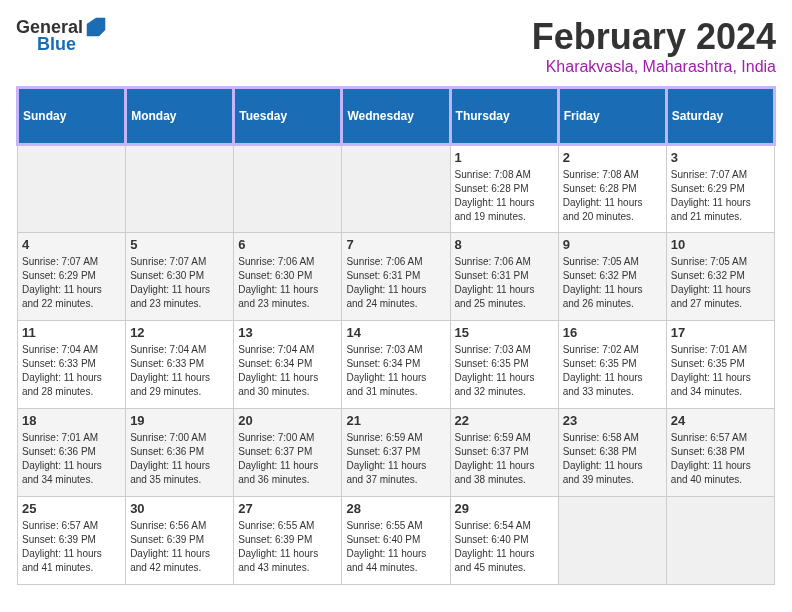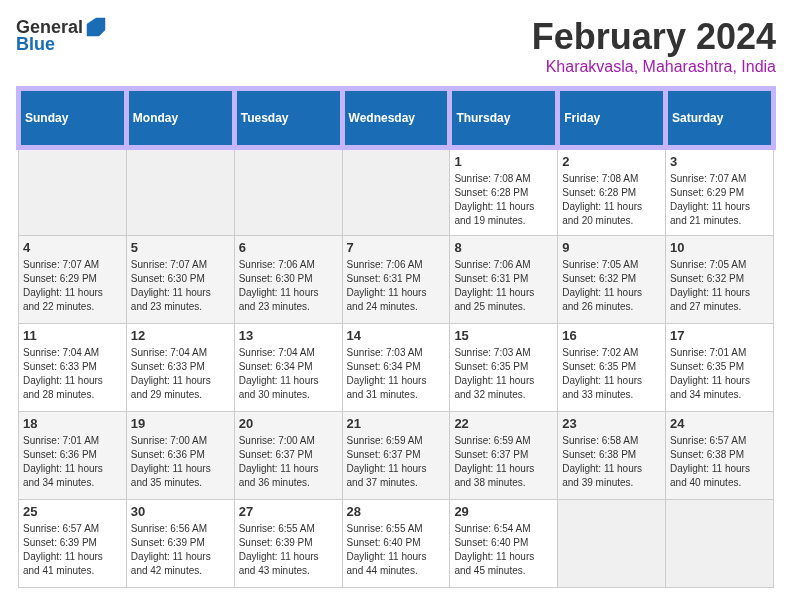--- a/index.html
+++ b/index.html
@@ -31,21 +31,21 @@
       border-collapse: collapse;
       font-size: 11px;
     }
     thead th {
       background: #1a6db5;
       color: #fff;
       padding: 20px 4px;
       text-align: left;
       font-size: 12px;
       font-weight: bold;
-      border: 5px solid #c4b5fd;
+      border: 3px solid #c4b5fd;
     }
     tbody td {
       border: 1px solid #ccc;
       vertical-align: top;
       padding: 4px;
       width: calc(100% / 7);
       min-height: 80px;
       height: 88px;
     }
     .day-num {
@@ -71,21 +71,21 @@
 <div class="header">
   <div class="logo">
     <div style="display:flex; flex-direction:column; align-items:flex-start;">
       <div style="display:flex; align-items:center; gap:2px;">
         <span class="logo-text-general">General</span>
         <svg width="22" height="22" viewBox="0 0 22 22">
           <path d="M11 2 L20 2 L20 14 L14 20 L2 20 L2 8 Z" fill="#1a6db5"></path>
           <path d="M11 2 L20 2 L20 14 L14 20 L2 20 L2 8 Z" fill="none" stroke="#1565a8" stroke-width="0.5"></path>
         </svg>
       </div>
-      <span class="logo-text-blue" style="margin-top:-4px;">Blue</span>
+      <span class="logo-text-blue" style="margin-top:-4px;margin-left:21px;">Blue</span>
     </div>
   </div>
   <div class="title-block">
     <div class="title-month">February 2024</div>
     <div class="title-location">Kharakvasla, Maharashtra, India</div>
   </div>
 </div>
 
 <table>
   <thead>

